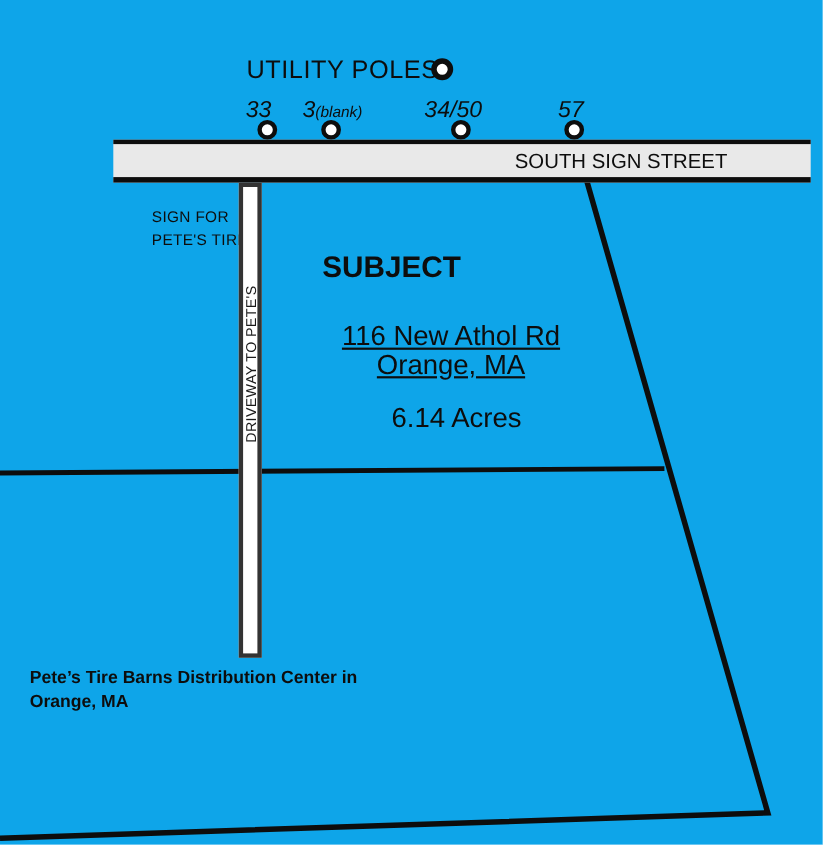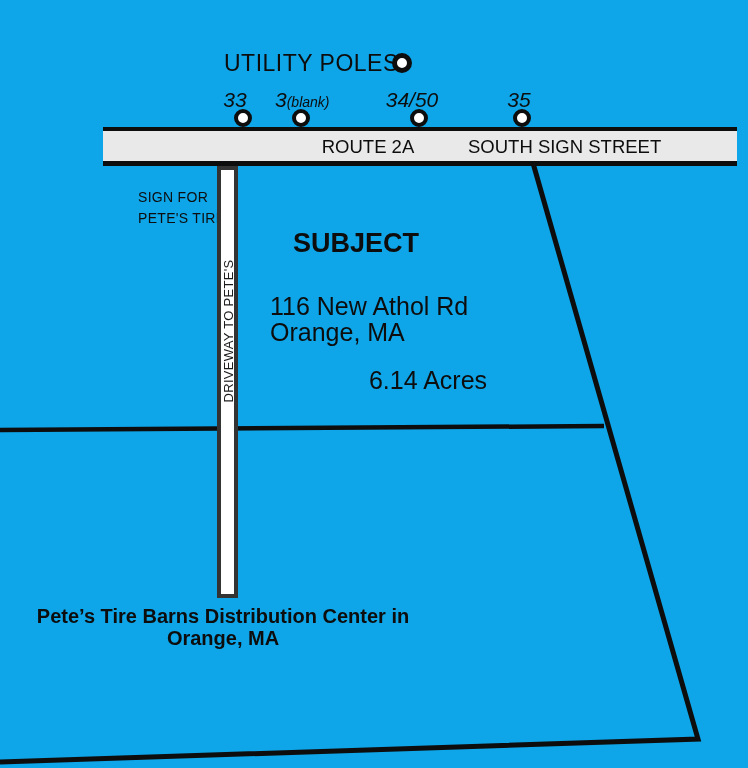--- a/index.html
+++ b/index.html
@@ -73,59 +73,58 @@
     position:absolute;left:50%;top:161px;
     transform:translate(-50%,-50%) rotate(-90deg);
     white-space:nowrap;font-size:13px;letter-spacing:.3px;color:#1a1a1a;
   }
   
   #subject-heading{
     left:293px;top:228px;width:205px;
     font-size:27px;font-weight:bold;text-align:left;white-space:nowrap;
   }
   #subject-address{
-    left:270px;top:293px;width:260px;
-    font-size:25px;line-height:26px;white-space:nowrap;
+    left:280px;top:293px;width:260px;
+    font-size:25px;line-height:26px;text-align:center;white-space:nowrap;text-decoration:underline;
   }
   #subject-acreage{
-    left:328px;top:366px;width:200px;
+    left:315px;top:366px;width:200px;
     font-size:25px;text-align:center;white-space:nowrap;
   }
   
   #caption{
     left:27px;top:606px;width:392px;
-    font-size:20px;font-weight:bold;line-height:21.5px;
-    text-align:center;z-index:2;
+    font-size:16px;font-weight:bold;line-height:21.5px;
+    text-align:left;z-index:2;
   }
 </style>
 </head>
 <body>
 
 <div id="canvas">
 
   <svg id="lines" class="abs" viewBox="0 0 748 768" xmlns="http://www.w3.org/2000/svg">
     <path d="M533,163 L698,739 L0,762" stroke-width="5"></path>
     <path d="M0,430 L604,426" stroke-width="4.5"></path>
   </svg>
 
   <div class="abs" id="title">UTILITY POLES</div>
   <div class="abs" id="title-circle"></div>
 
   <div class="abs pole-label" id="pole-label-0">33</div>
   <div class="abs pole-label" id="pole-label-1"><span>3</span><span class="suffix">(blank)</span></div>
   <div class="abs pole-label" id="pole-label-2">34/50</div>
-  <div class="abs pole-label" id="pole-label-3">35</div>
+  <div class="abs pole-label" id="pole-label-3">57</div>
 
   <div class="abs pole-circle" id="pole-circle-0"></div>
   <div class="abs pole-circle" id="pole-circle-1"></div>
   <div class="abs pole-circle" id="pole-circle-2"></div>
   <div class="abs pole-circle" id="pole-circle-3"></div>
 
   <div class="abs" id="road-band"></div>
-  <div class="abs road-label" id="road-label-1">ROUTE 2A</div>
   <div class="abs road-label" id="road-label-2">SOUTH SIGN STREET</div>
 
   <div class="abs" id="sign-note">
     <div>SIGN FOR</div>
     <div>PETE'S TIRE</div>
   </div>
 
   <div class="abs" id="driveway">
     <span id="driveway-label">DRIVEWAY TO PETE'S</span>
   </div>

